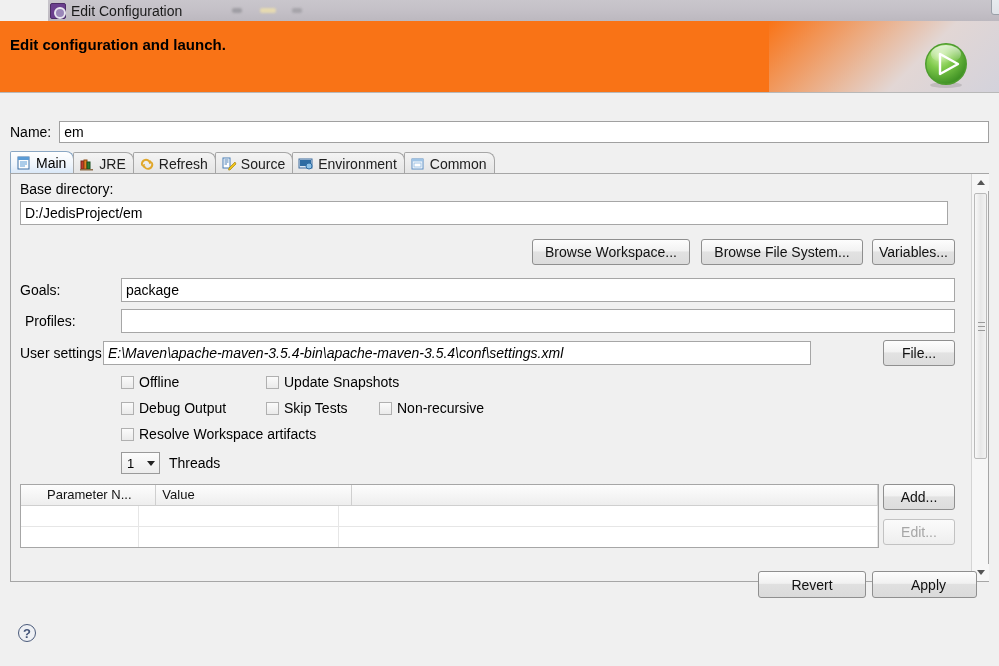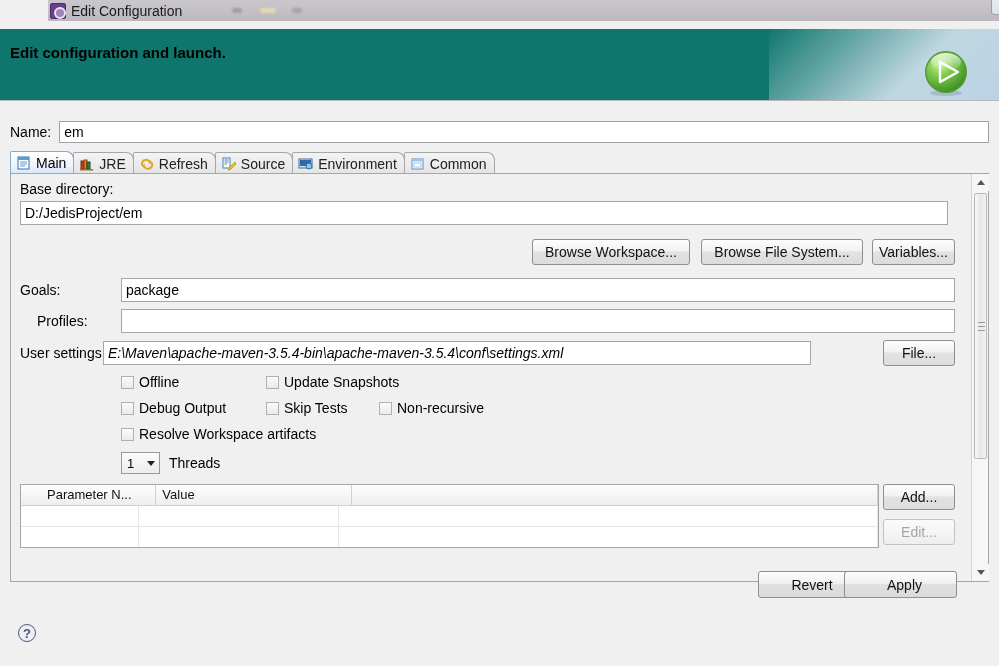--- a/index.html
+++ b/index.html
@@ -62,24 +62,23 @@
     background: linear-gradient(to bottom, #eceff2, #dfe3e8);
     display: flex; align-items: flex-end; justify-content: center;
     padding-bottom: 1px;
     color: #4a4f63; font-size: 13px;
   }
 
   
   .header {
     position: absolute; left: 0; top: 21px;
     width: 999px; height: 72px;
-    background: #0f766e;
+    background: #f97316;
     border-bottom: 1px solid #b8b8b8;
     overflow: hidden;
-    margin-top: 8px;
   }
   .header::after {
     content: "";
     position: absolute; right: 0; top: 0;
     width: 230px; height: 86px;
     background: linear-gradient(135deg, rgba(255,255,255,0) 0%, rgba(222,232,246,0.85) 60%, rgba(205,220,242,0.9) 100%);
   }
   .header-title {
     position: absolute; left: 10px; top: 15px;
     font-size: 15px; font-weight: bold; color: #000;
@@ -387,21 +386,21 @@
         <div class="lbl" style="left:9px; top:7px;">Base directory:</div>
         <input class="txt" type="text" style="left: 9px; top: 27px; width: 928px;" value="D:/JedisProject/em">
 
         <div class="btn" style="left:521px; top:65px; width:158px;">Browse Workspace...</div>
         <div class="btn" style="left:690px; top:65px; width:162px;">Browse File System...</div>
         <div class="btn" style="left:861px; top:65px; width:83px;">Variables...</div>
 
         <div class="lbl" style="left:9px; top:108px;text-align:center;">Goals:</div>
         <input class="txt" type="text" style="left: 110px; top: 104px; width: 834px;" value="package">
 
-        <div class="lbl" style="left:26px; top:139px;">Profiles:</div>
+        <div class="lbl" style="left:14px; top:139px;">Profiles:</div>
         <input class="txt" type="text" style="left: 110px; top: 135px; width: 834px;" value="">
 
         <div class="lbl" style="left:9px; top:171px;">User settings:</div>
         <input class="txt" type="text" style="left: 92px; top: 167px; width: 708px; font-style: italic;" value="E:\Maven\apache-maven-3.5.4-bin\apache-maven-3.5.4\conf\settings.xml">
         <div class="btn" style="left:872px; top:166px; width:72px;">File...</div>
 
         <div class="cbrow" style="left:110px; top:200px;">
           <span class="cb"></span>
           <span>Offline</span>
         </div>
@@ -462,21 +461,21 @@
             <span class="sb-grip" style="top:132px;"></span>
             <span class="sb-grip" style="top:136px;"></span>
           </div>
           <div class="sb-arrow down" style="bottom:0; top:auto;"></div>
         </div>
 
       </div>
     </div>
 
     <div class="fbtn" style="position:absolute; left:758px; top:464px; width:108px;">Revert</div>
-    <div class="fbtn" style="position:absolute; left:844px; top:464px; width:113px;padding-left:8px;">Apply</div>
+    <div class="fbtn" style="position:absolute; left:872px; top:464px; width:105px;padding-left:8px;">Apply</div>
 
   </div>
 
   <div class="bottombar">
 
     <div class="help-icon">?</div>
 
   </div>
 
 </div>

